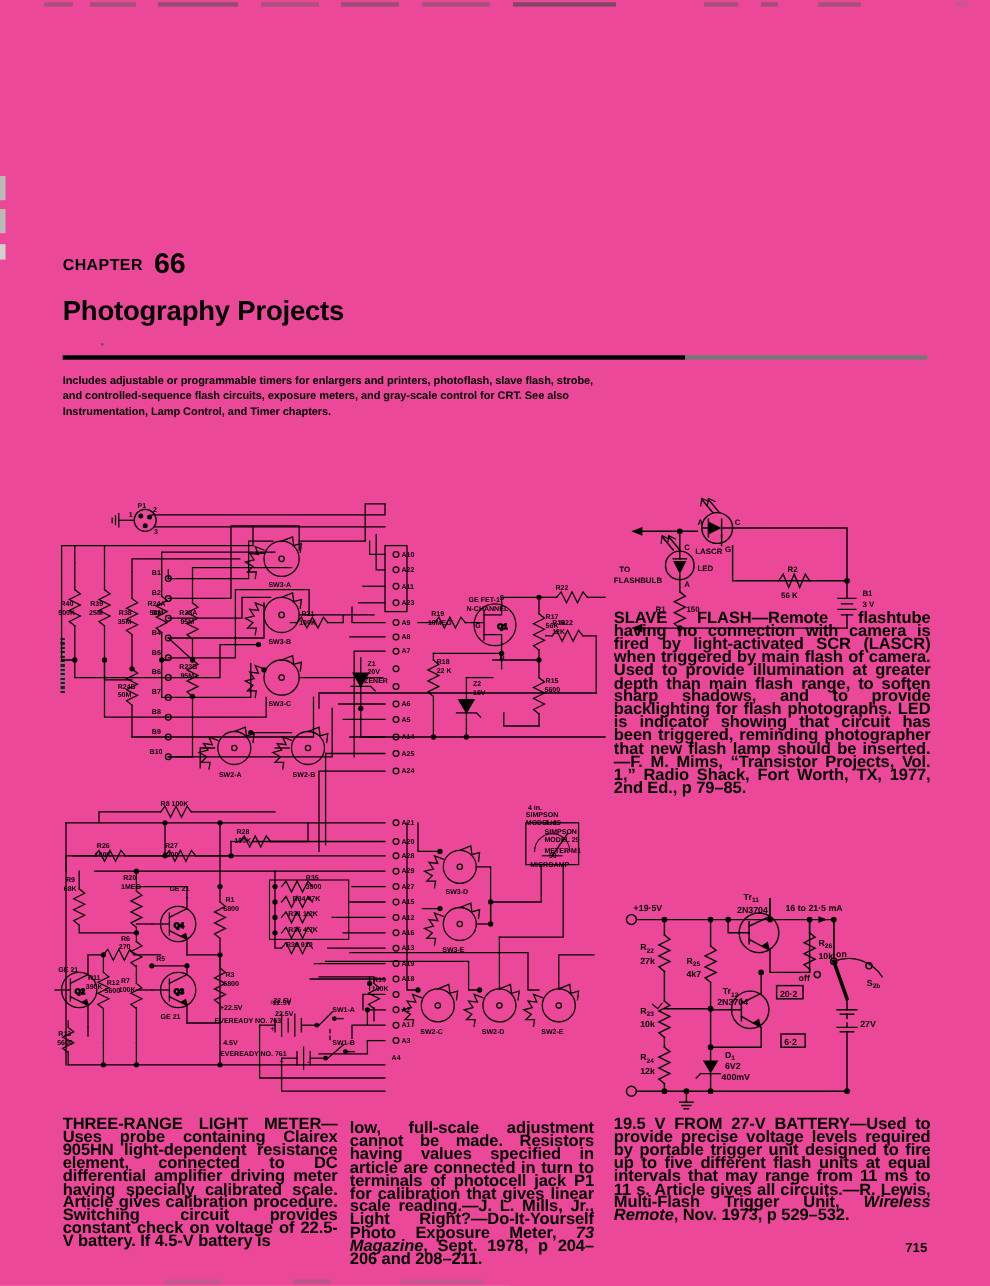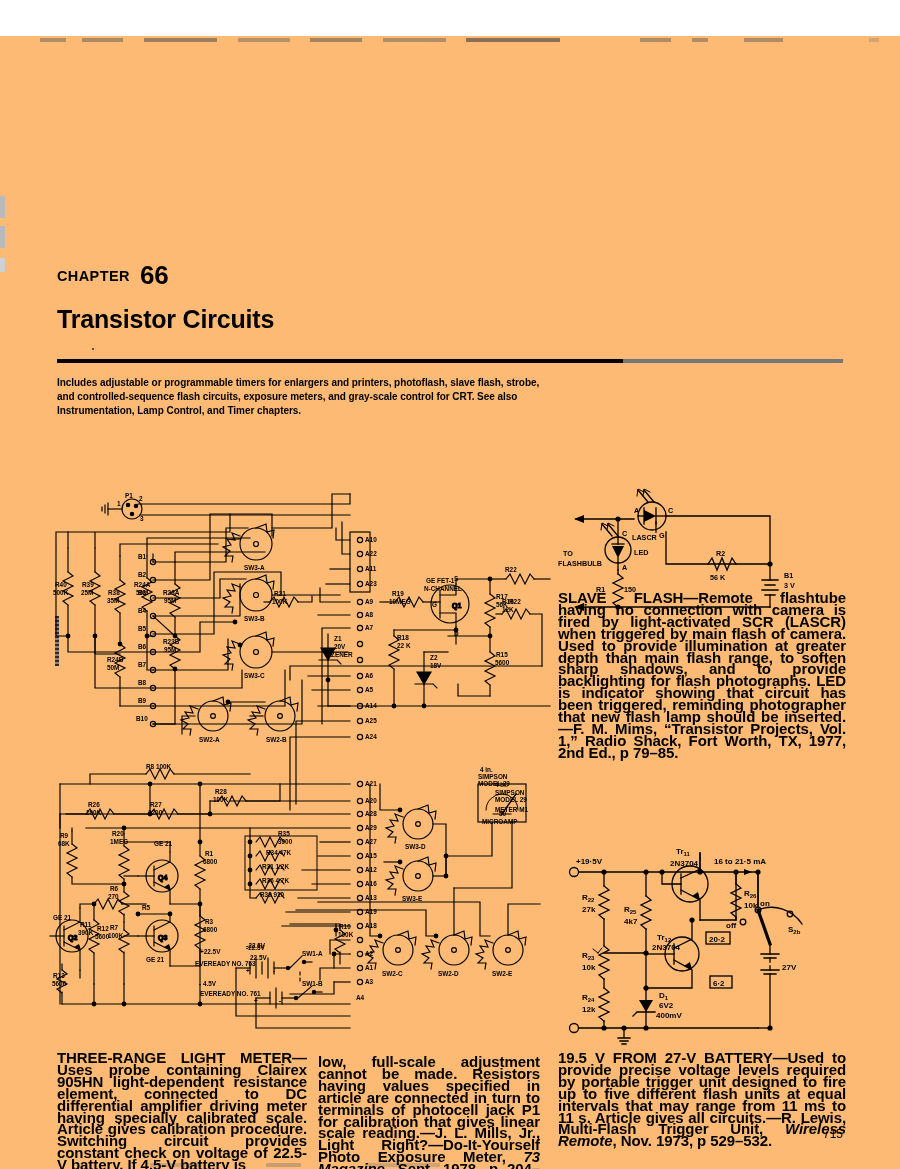--- a/index.html
+++ b/index.html
@@ -12,22 +12,21 @@
     width: 900px;
     height: 1169px;
     position: relative;
     overflow: hidden;
     font-family: "Liberation Sans", sans-serif;
     color: #000000;
   }
   .page {
     position: absolute;
     inset: 0;
-    background: #fdba74;
-    margin-top: 36px;
+    background: #ec4899;
   }
 
   
   .scan-smudge-top {
     position: absolute;
     top: 2px; left: 40px;
     width: 520px; height: 4px;
     background: linear-gradient(90deg,
        rgba(90,90,90,.55) 0 5%, transparent 5% 8%,
        rgba(90,90,90,.6) 8% 16%, transparent 16% 20%,
@@ -141,40 +140,40 @@
     line-height: 11.9px;
     text-align: justify;
     letter-spacing: -.08px;
   }
   .caption .ital { font-style: italic; }
 
   .pagenum {
     position: absolute;
     right: 57px; bottom: 28px;
     font-size: 12px;
-    font-weight: normal;
+    font-weight: bold;
   }
 </style>
 </head>
 <body>
 
 <div class="page">
 
   <div class="scan-smudge-top"></div>
   <div class="scan-smudge-top2"></div>
   <div class="scan-smudge-bottom"></div>
   <div class="edge-mark m1"></div>
   <div class="edge-mark m2"></div>
   <div class="edge-mark m3"></div>
   <div class="edge-bar-dark"></div>
 
   <div class="chapter-line">
     <span class="ch-word">CHAPTER</span><span class="ch-num">66</span>
   </div>
-  <div class="chapter-title">Transistor Circuits</div>
+  <div class="chapter-title">Photography Projects</div>
   <div class="tiny-dot"></div>
   <div class="rule faded"></div>
 
   <div class="intro">Includes adjustable or programmable timers for enlargers and printers, photoflash, slave flash, strobe, and controlled-sequence flash circuits, exposure meters, and gray-scale control for CRT. See also Instrumentation, Lamp Control, and Timer chapters.</div>
 
   <div class="fig" style="left:50px; top:448px;">
     <svg width="500" height="562" viewBox="0 0 500 562">
       <g stroke="#000" fill="none" stroke-width="1.15" stroke-linecap="square">
 
         <circle cx="82" cy="25" r="10"></circle>

